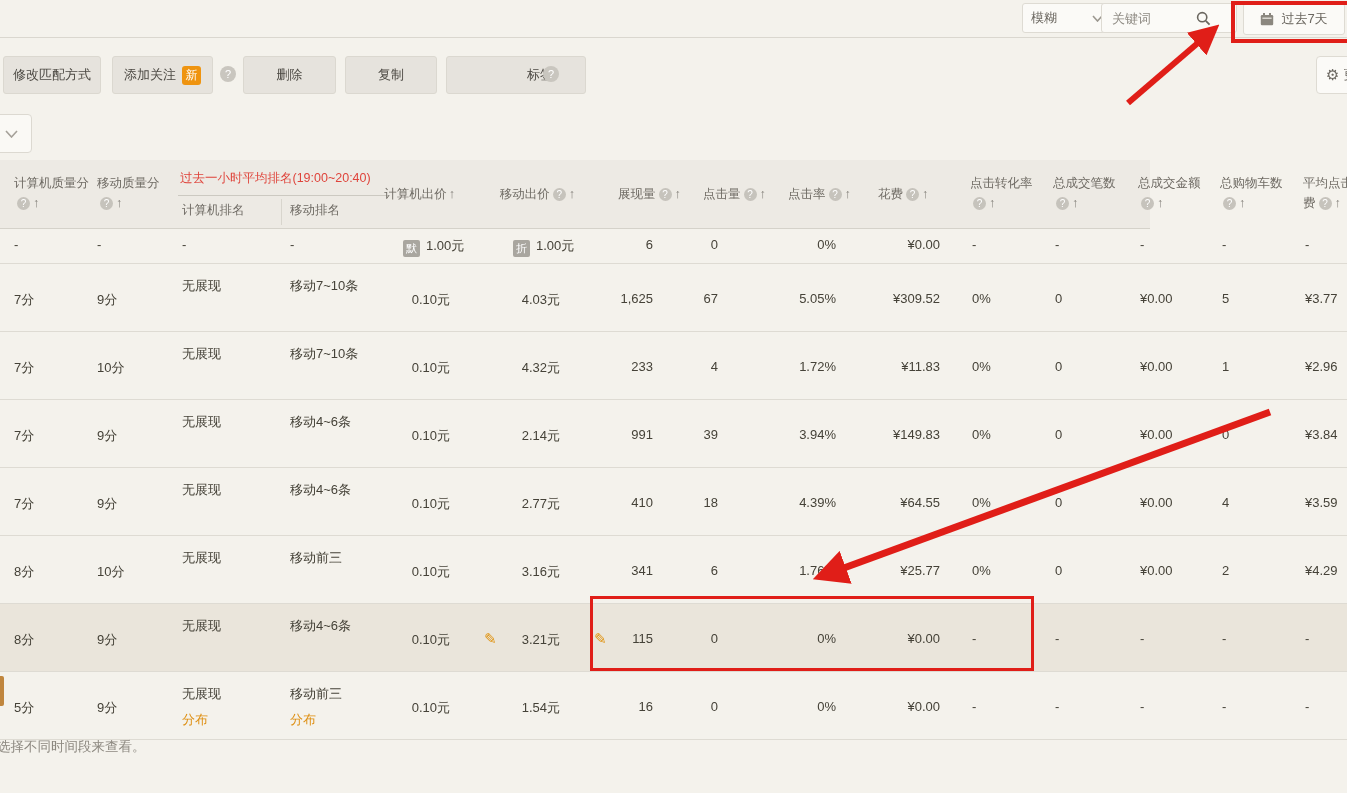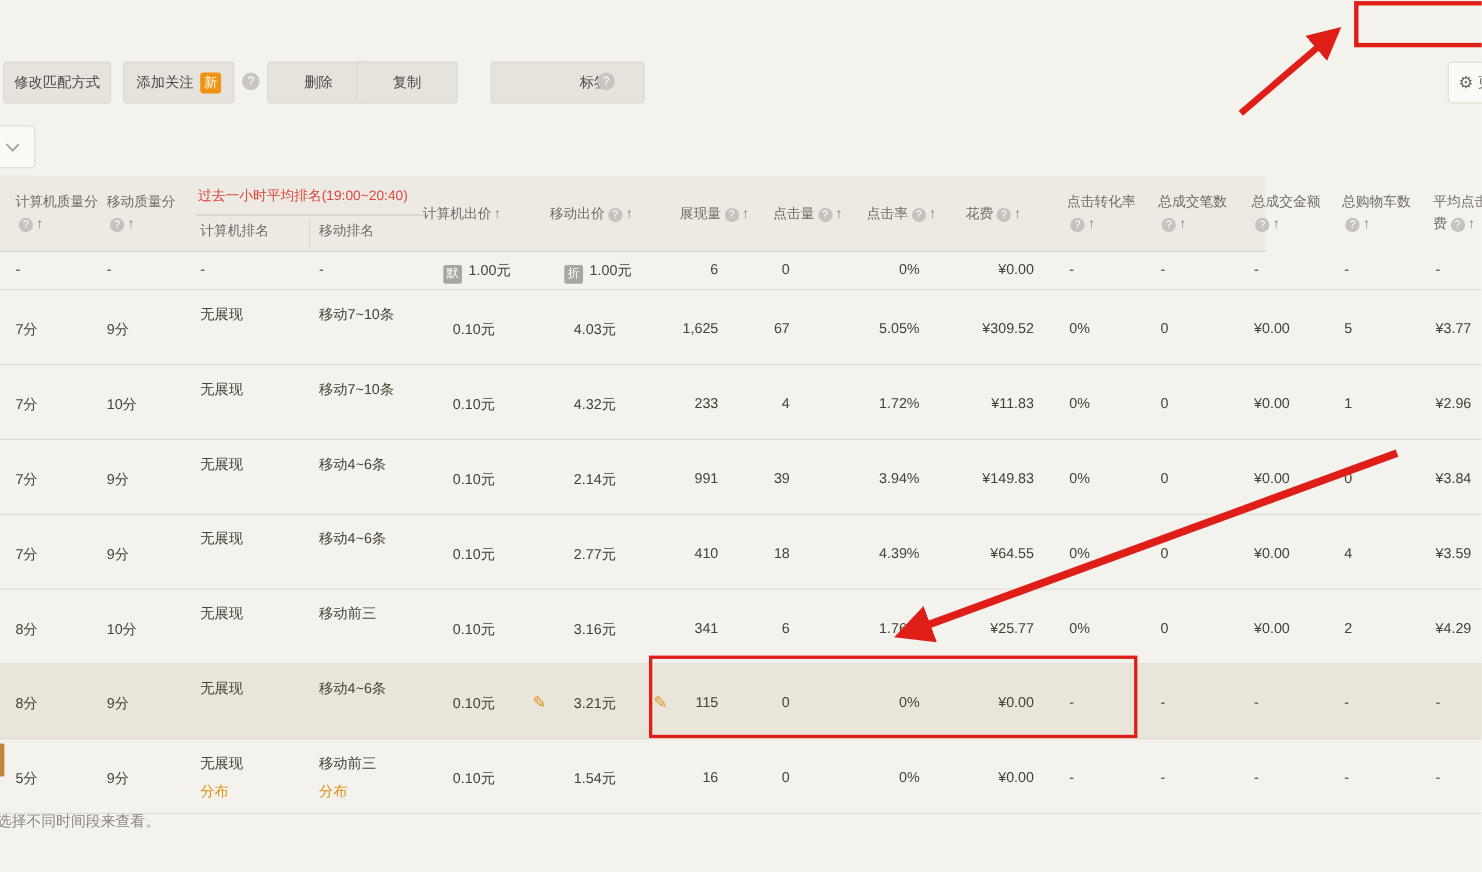--- a/index.html
+++ b/index.html
@@ -91,33 +91,57 @@
   .overlay{position:absolute;left:0;top:0;width:1347px;height:793px;z-index:8;pointer-events:none;}
 
   .fnote{position:absolute;left:-3px;top:738px;font-size:13.5px;color:#8d8981;}
   .sliver{position:absolute;left:-3px;top:676px;width:7px;height:30px;background:#c0863e;border-radius:2px;}
 </style>
 </head>
 <body>
 
 <div class="screen">
 
+  <div class="topbar">
+    <div class="ctrl fuzzy">
+      <span>模糊</span>
+      <svg width="11" height="7" viewBox="0 0 11 7">
+        <polyline points="1,1 5.5,6 10,1" fill="none" stroke="#9b978f" stroke-width="1.6"></polyline>
+      </svg>
+    </div>
+    <div class="ctrl kw">
+      <input type="text" placeholder="关键词" style="">
+      <svg width="15" height="15" viewBox="0 0 15 15">
+        <circle cx="6.2" cy="6.2" r="4.6" fill="none" stroke="#6b6760" stroke-width="1.6"></circle>
+        <line x1="9.8" y1="9.8" x2="13.6" y2="13.6" stroke="#6b6760" stroke-width="1.8"></line>
+      </svg>
+    </div>
+    <div class="ctrl drbtn">
+      <svg width="14" height="13" viewBox="0 0 14 13">
+        <rect x="0.8" y="2" width="12.4" height="10.2" rx="1.2" fill="#8b877f"></rect>
+        <rect x="3" y="0" width="2" height="3.4" fill="#8b877f"></rect>
+        <rect x="9" y="0" width="2" height="3.4" fill="#8b877f"></rect>
+        <rect x="2.4" y="4.6" width="9.2" height="1.2" fill="#edeae4"></rect>
+      </svg>
+      <span>过去7天</span>
+    </div>
+  </div>
 
   <div class="tbtn" style="left:3px;width:96px;">
     <span>修改匹配方式</span>
   </div>
   <div class="tbtn" style="left:112px;width:99px;">
     <span>添加关注</span>
     <span class="nbadge">新</span>
   </div>
   <div class="qbig" style="left:220px;"></div>
   <div class="tbtn" style="left:243px;width:91px;">
     <span>删除</span>
   </div>
-  <div class="tbtn" style="left:324px;width:90px;text-align:center;">
+  <div class="tbtn" style="left:345px;width:90px;text-align:center;">
     <span>复制</span>
   </div>
   <div class="tbtn" style="left:446px;width:90px;padding-left:48px;">
     <span>标签</span>
   </div>
   <div class="qbig" style="left:543px;"></div>
   <div class="gearbtn">
     <span class="gear"></span>
     <span>更</span>
   </div>

